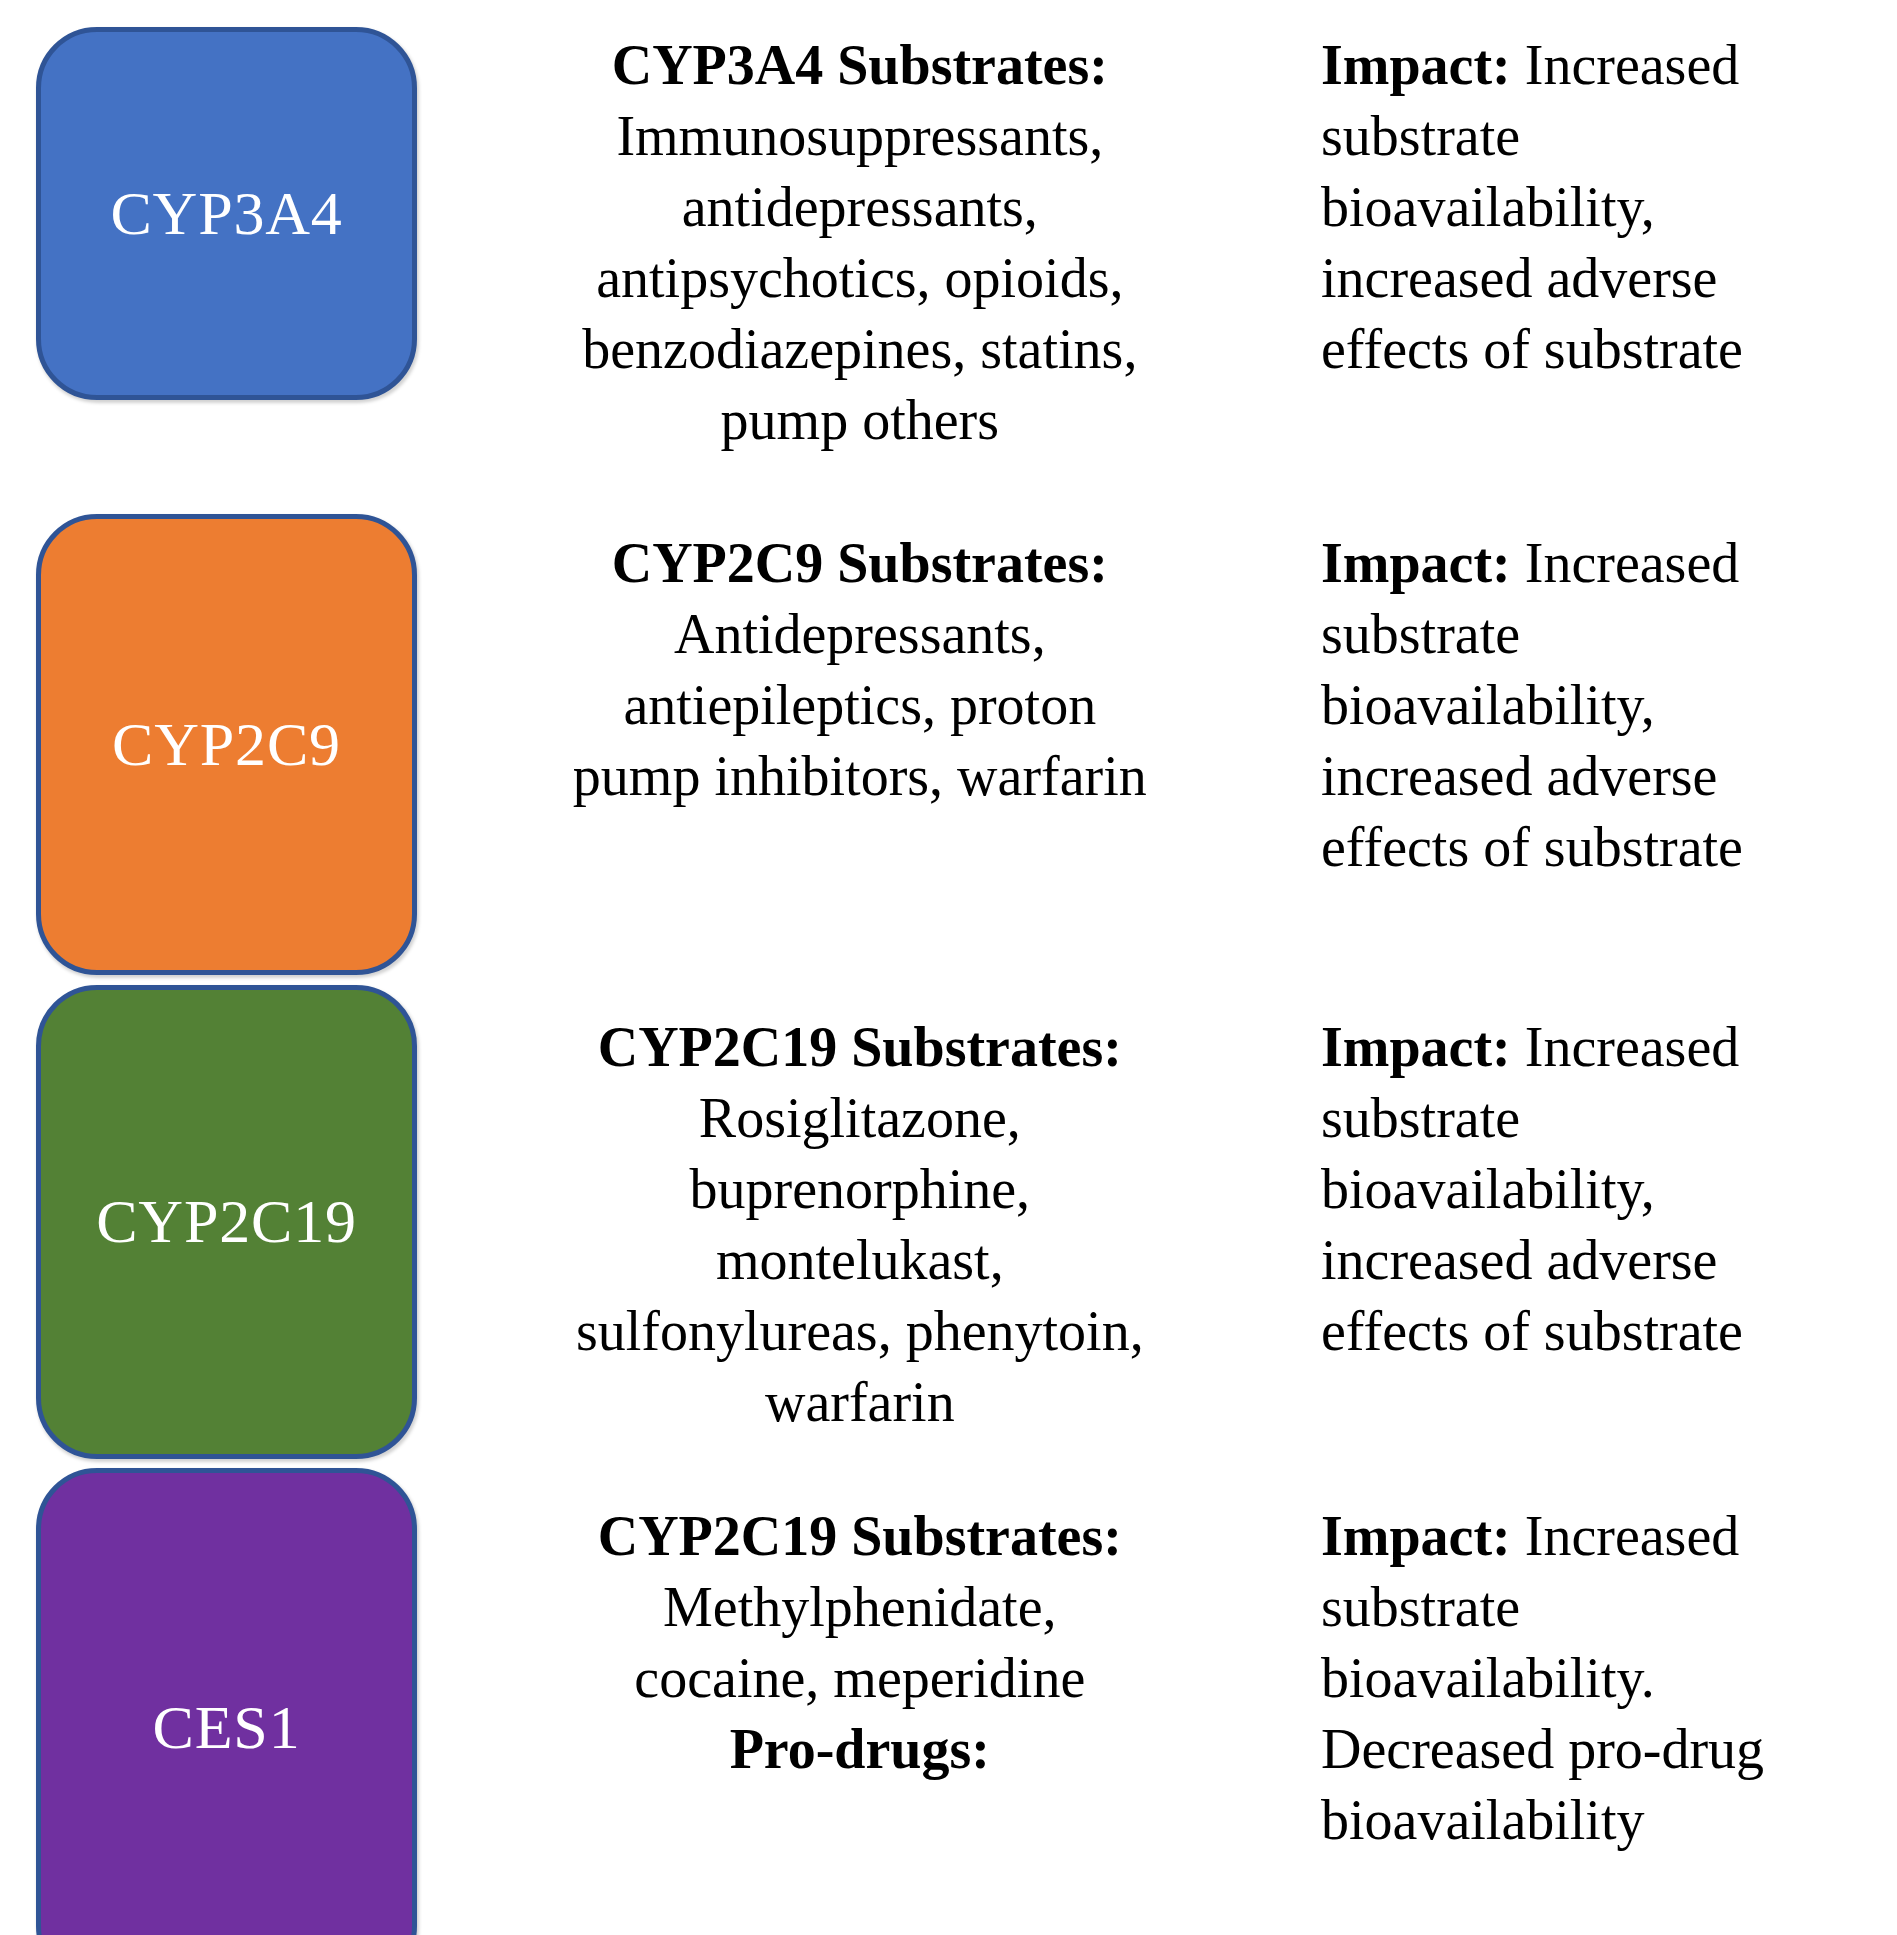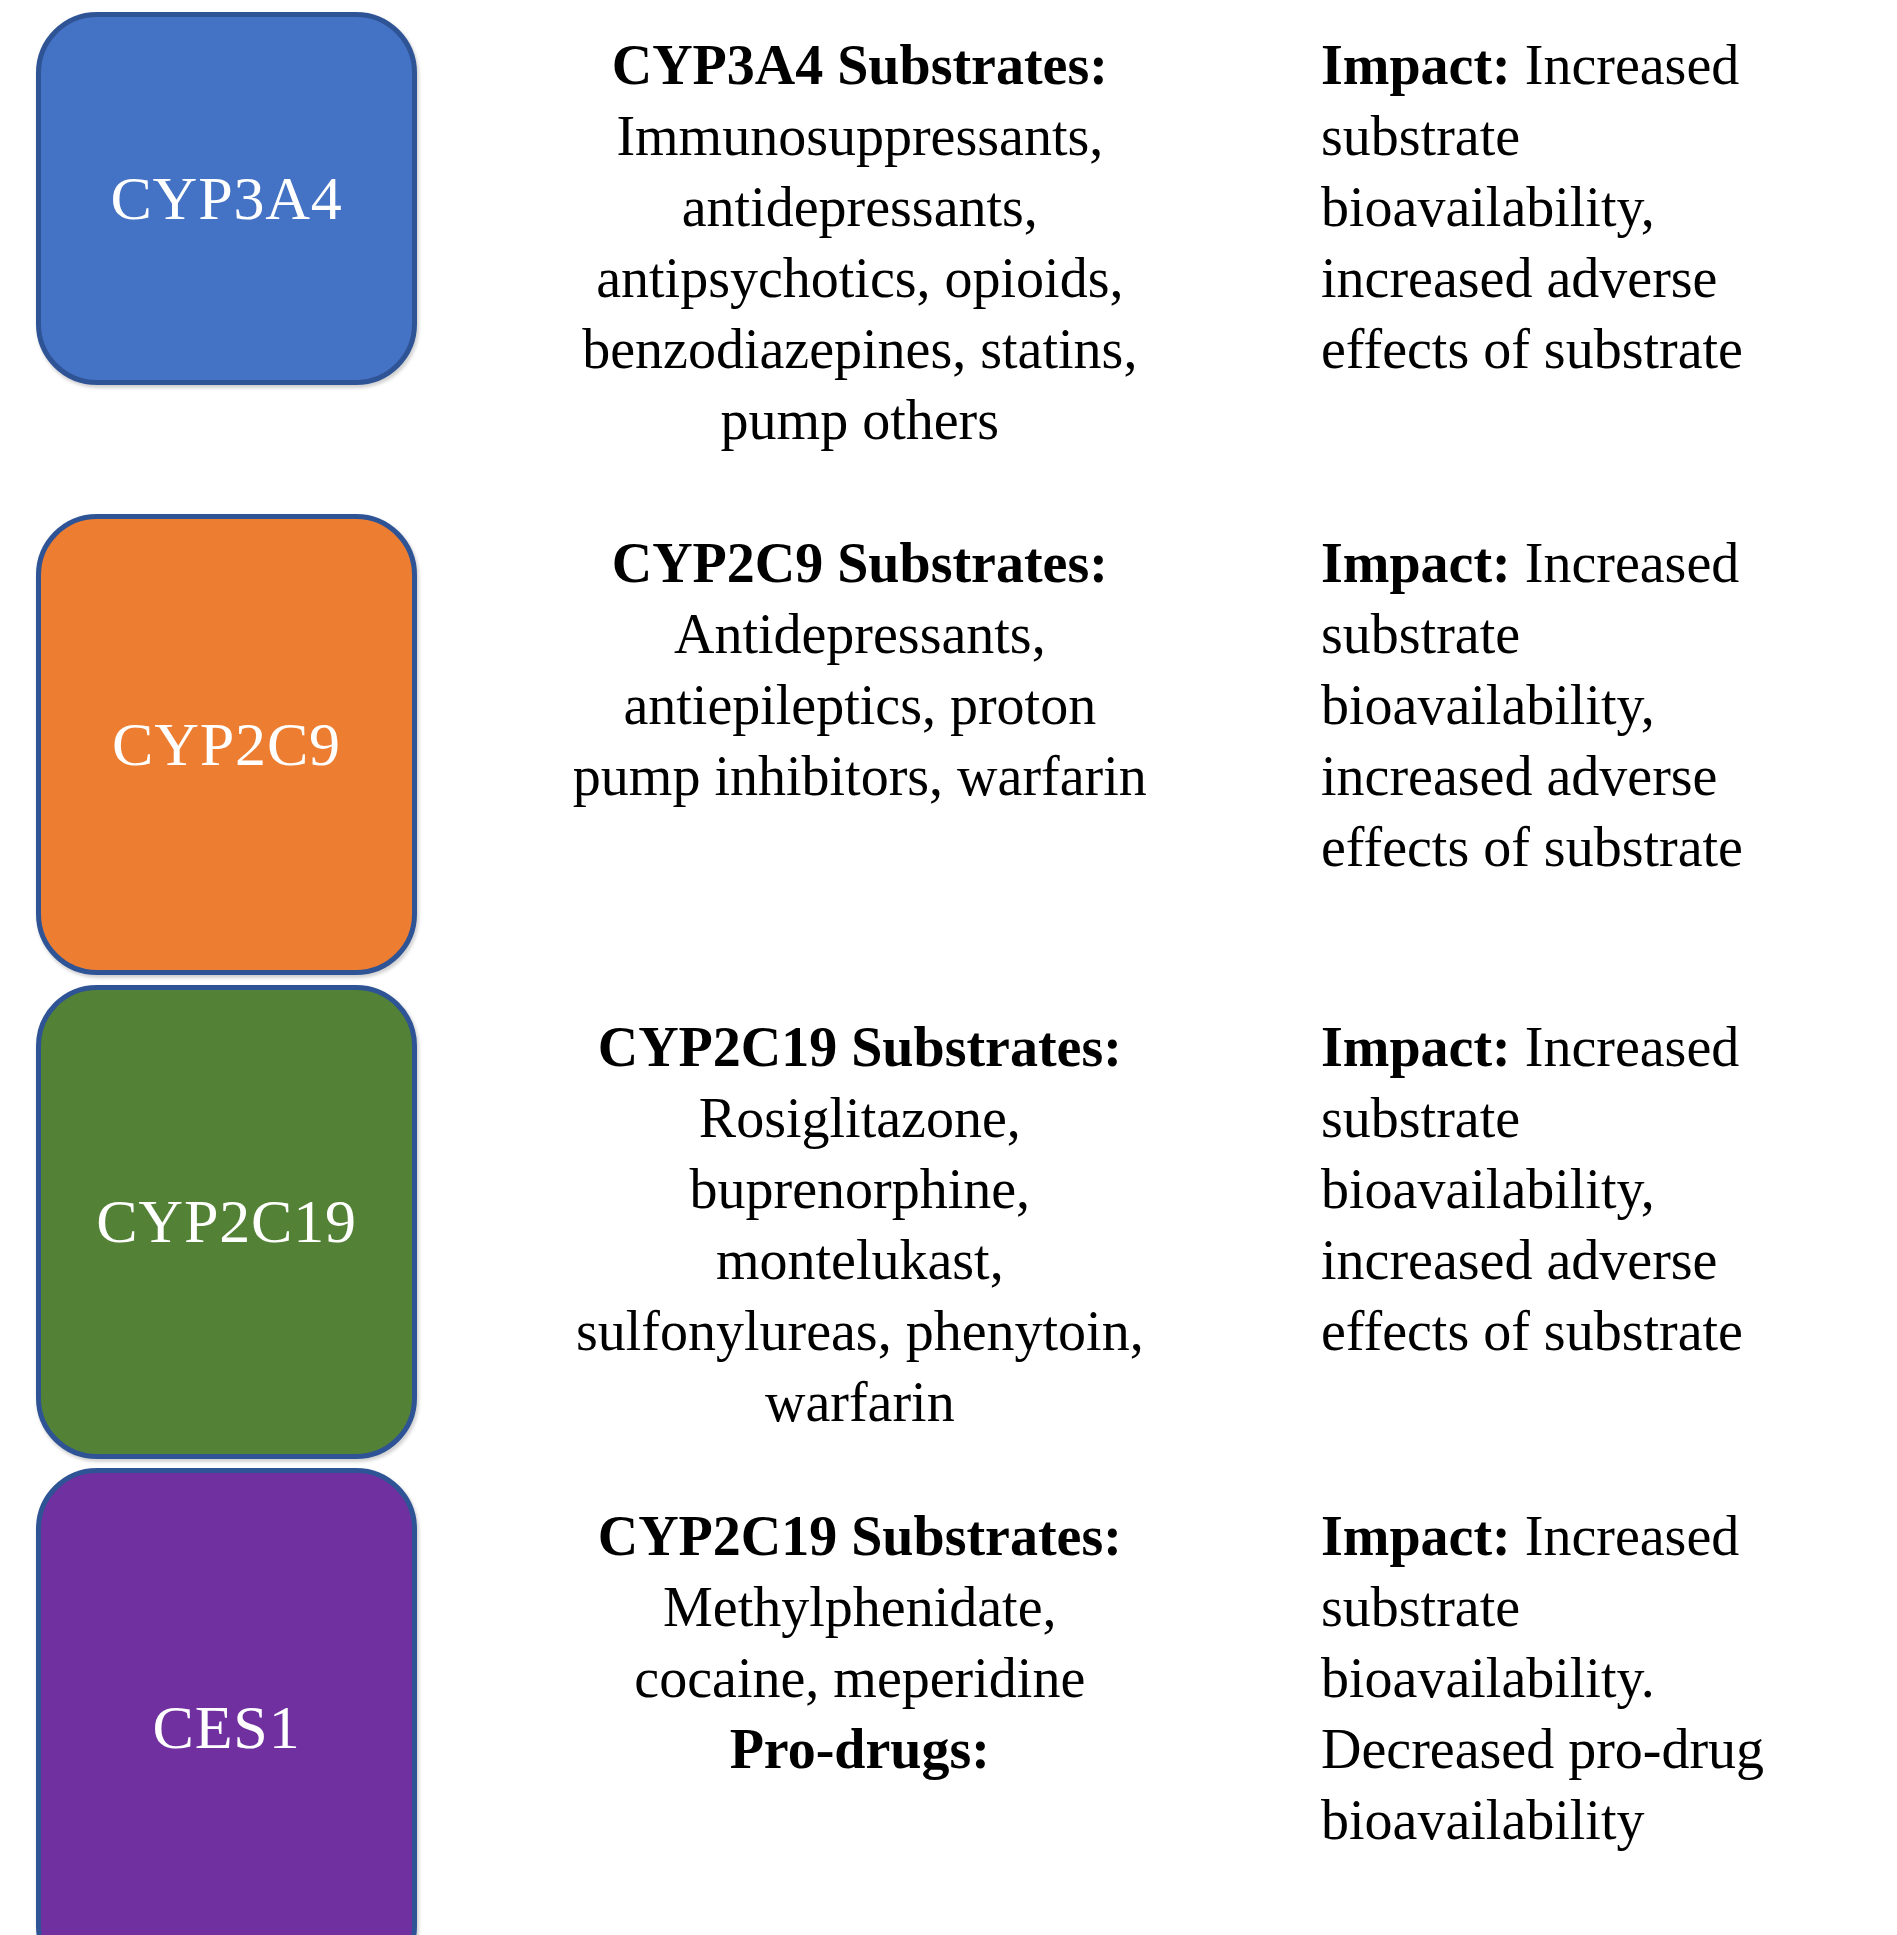--- a/index.html
+++ b/index.html
@@ -50,21 +50,21 @@
     box-sizing: border-box;
     padding-left: 61px;
     padding-right: 8.4px;
     text-align: left;
     font-size: 56px;
     line-height: 71px;
   }
   .bold { font-weight: 700; }
   .prelines { white-space: pre-line; }
 
-  .row1-box { height: 373px; margin-top: 12px; text-align: center; }
+  .row1-box { height: 373px; margin-top: 27px; text-align: center; }
   .row2-box { height: 461px; margin-top: 30px; }
   .row3-box { height: 474px; margin-top: 6.7px; }
   .row4-box { height: 519px; margin-top: 1px; align-items: center; }
 
   .pt-r1 { padding-top: 30px; }
   .pt-r2 { padding-top: 44px; }
   .pt-r3 { padding-top: 34px; }
   .pt-r4 { padding-top: 34px; }
 </style>
 </head>

